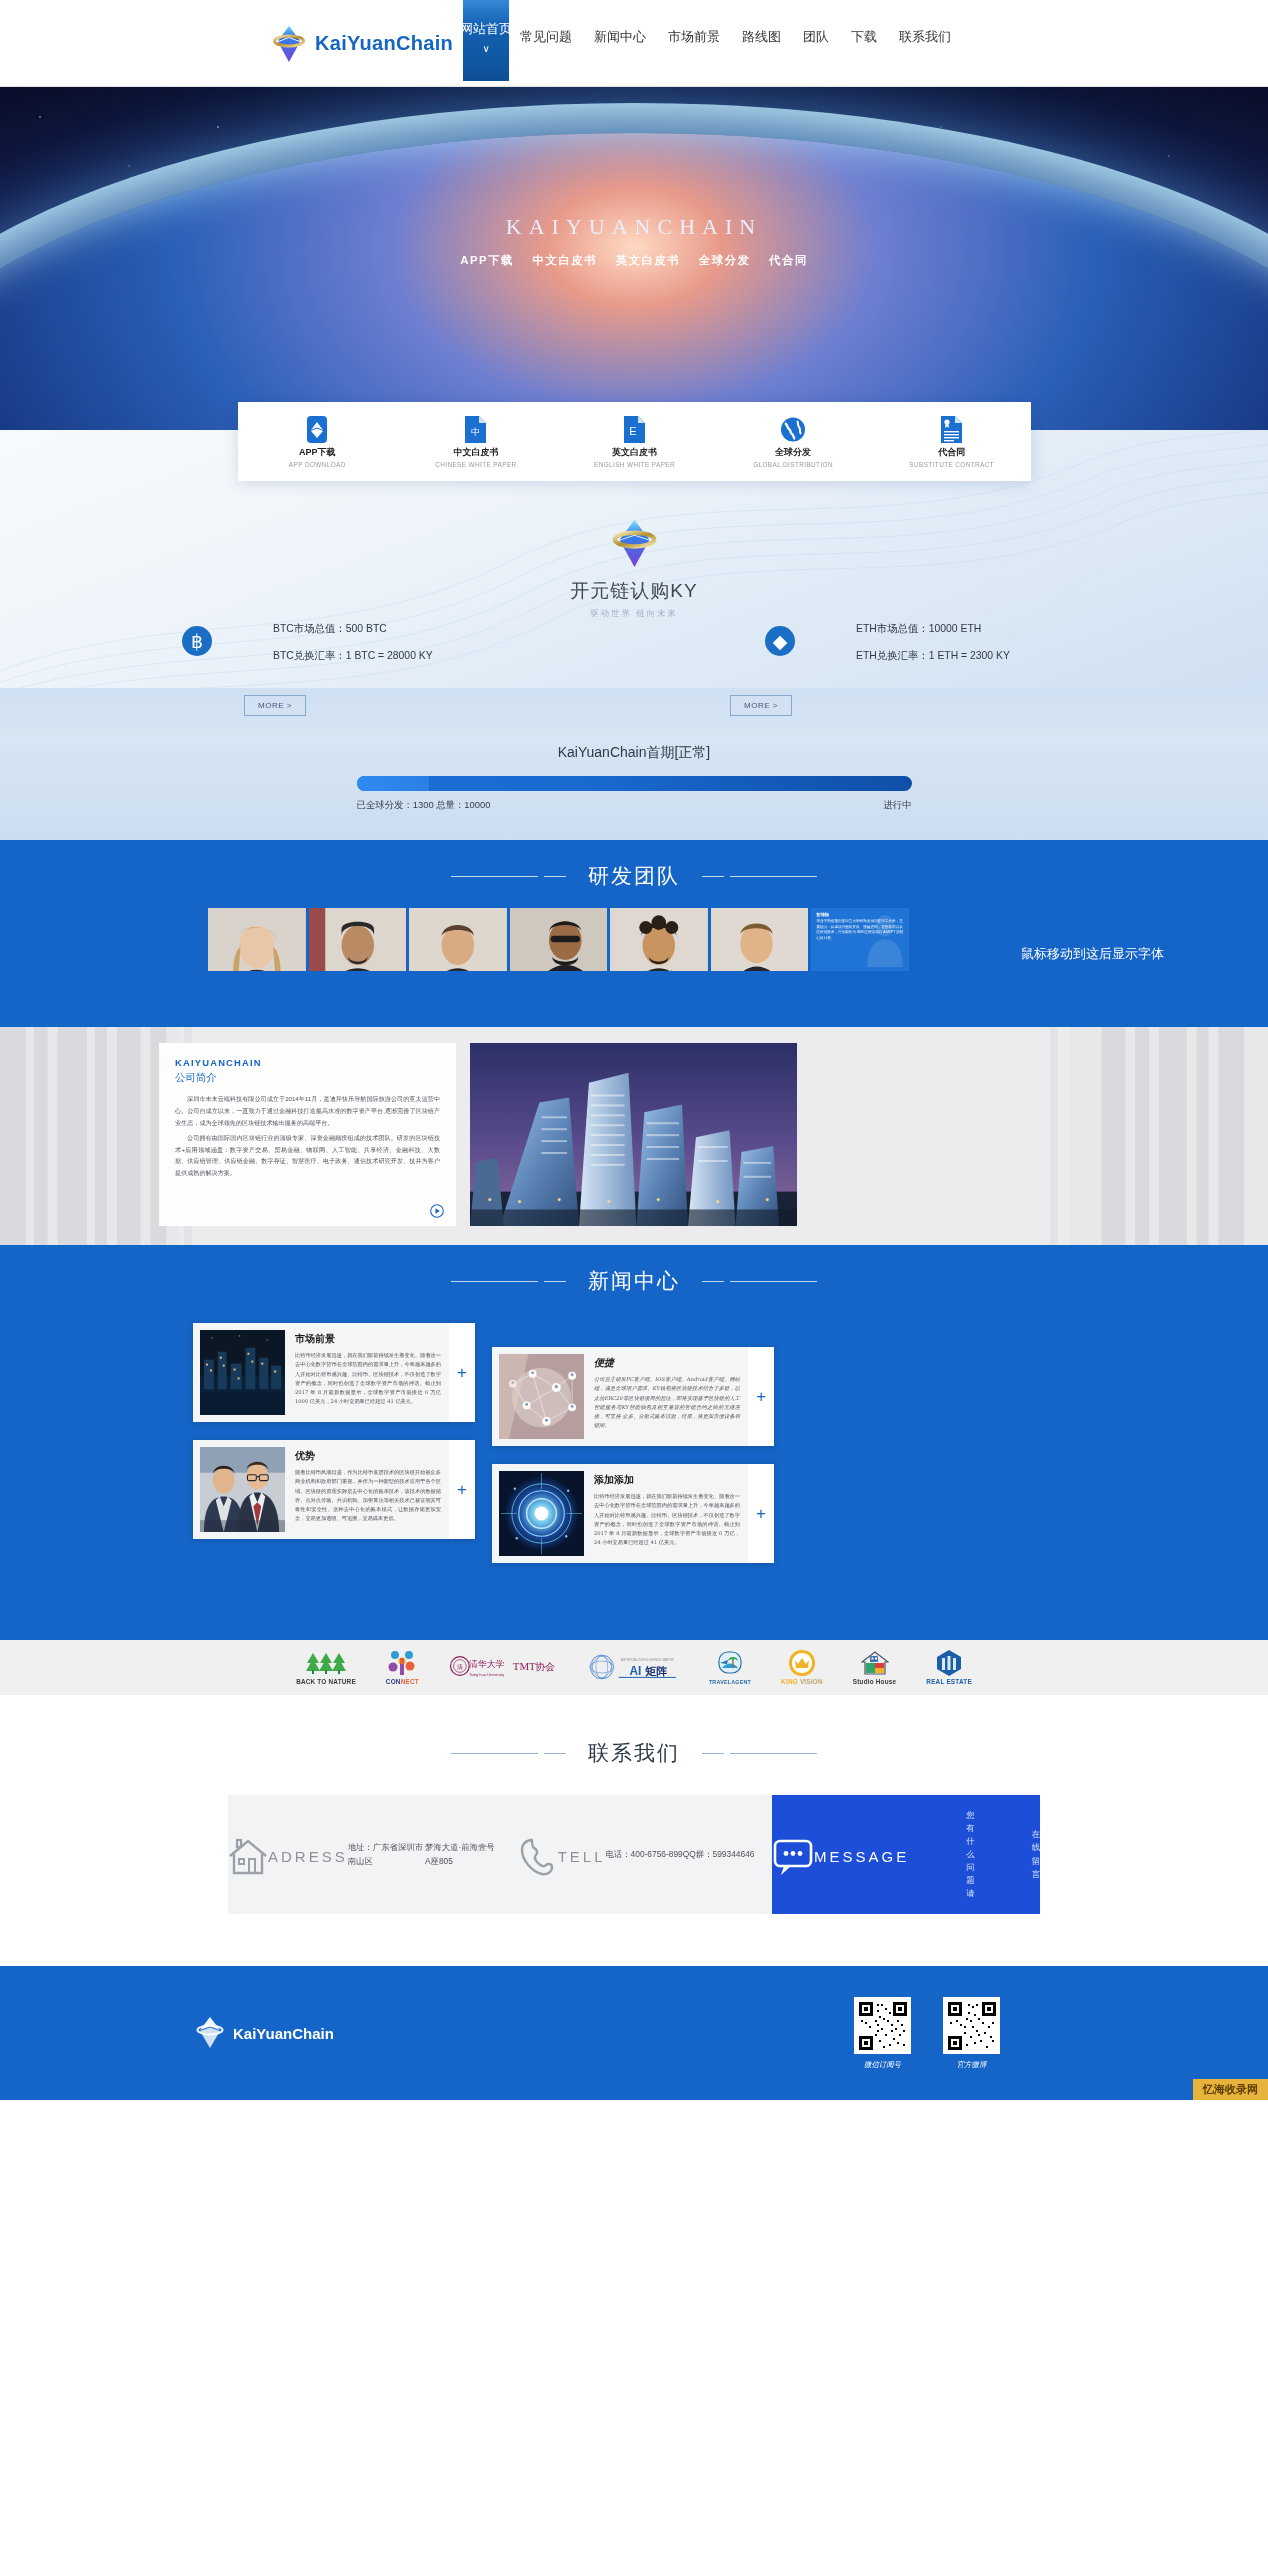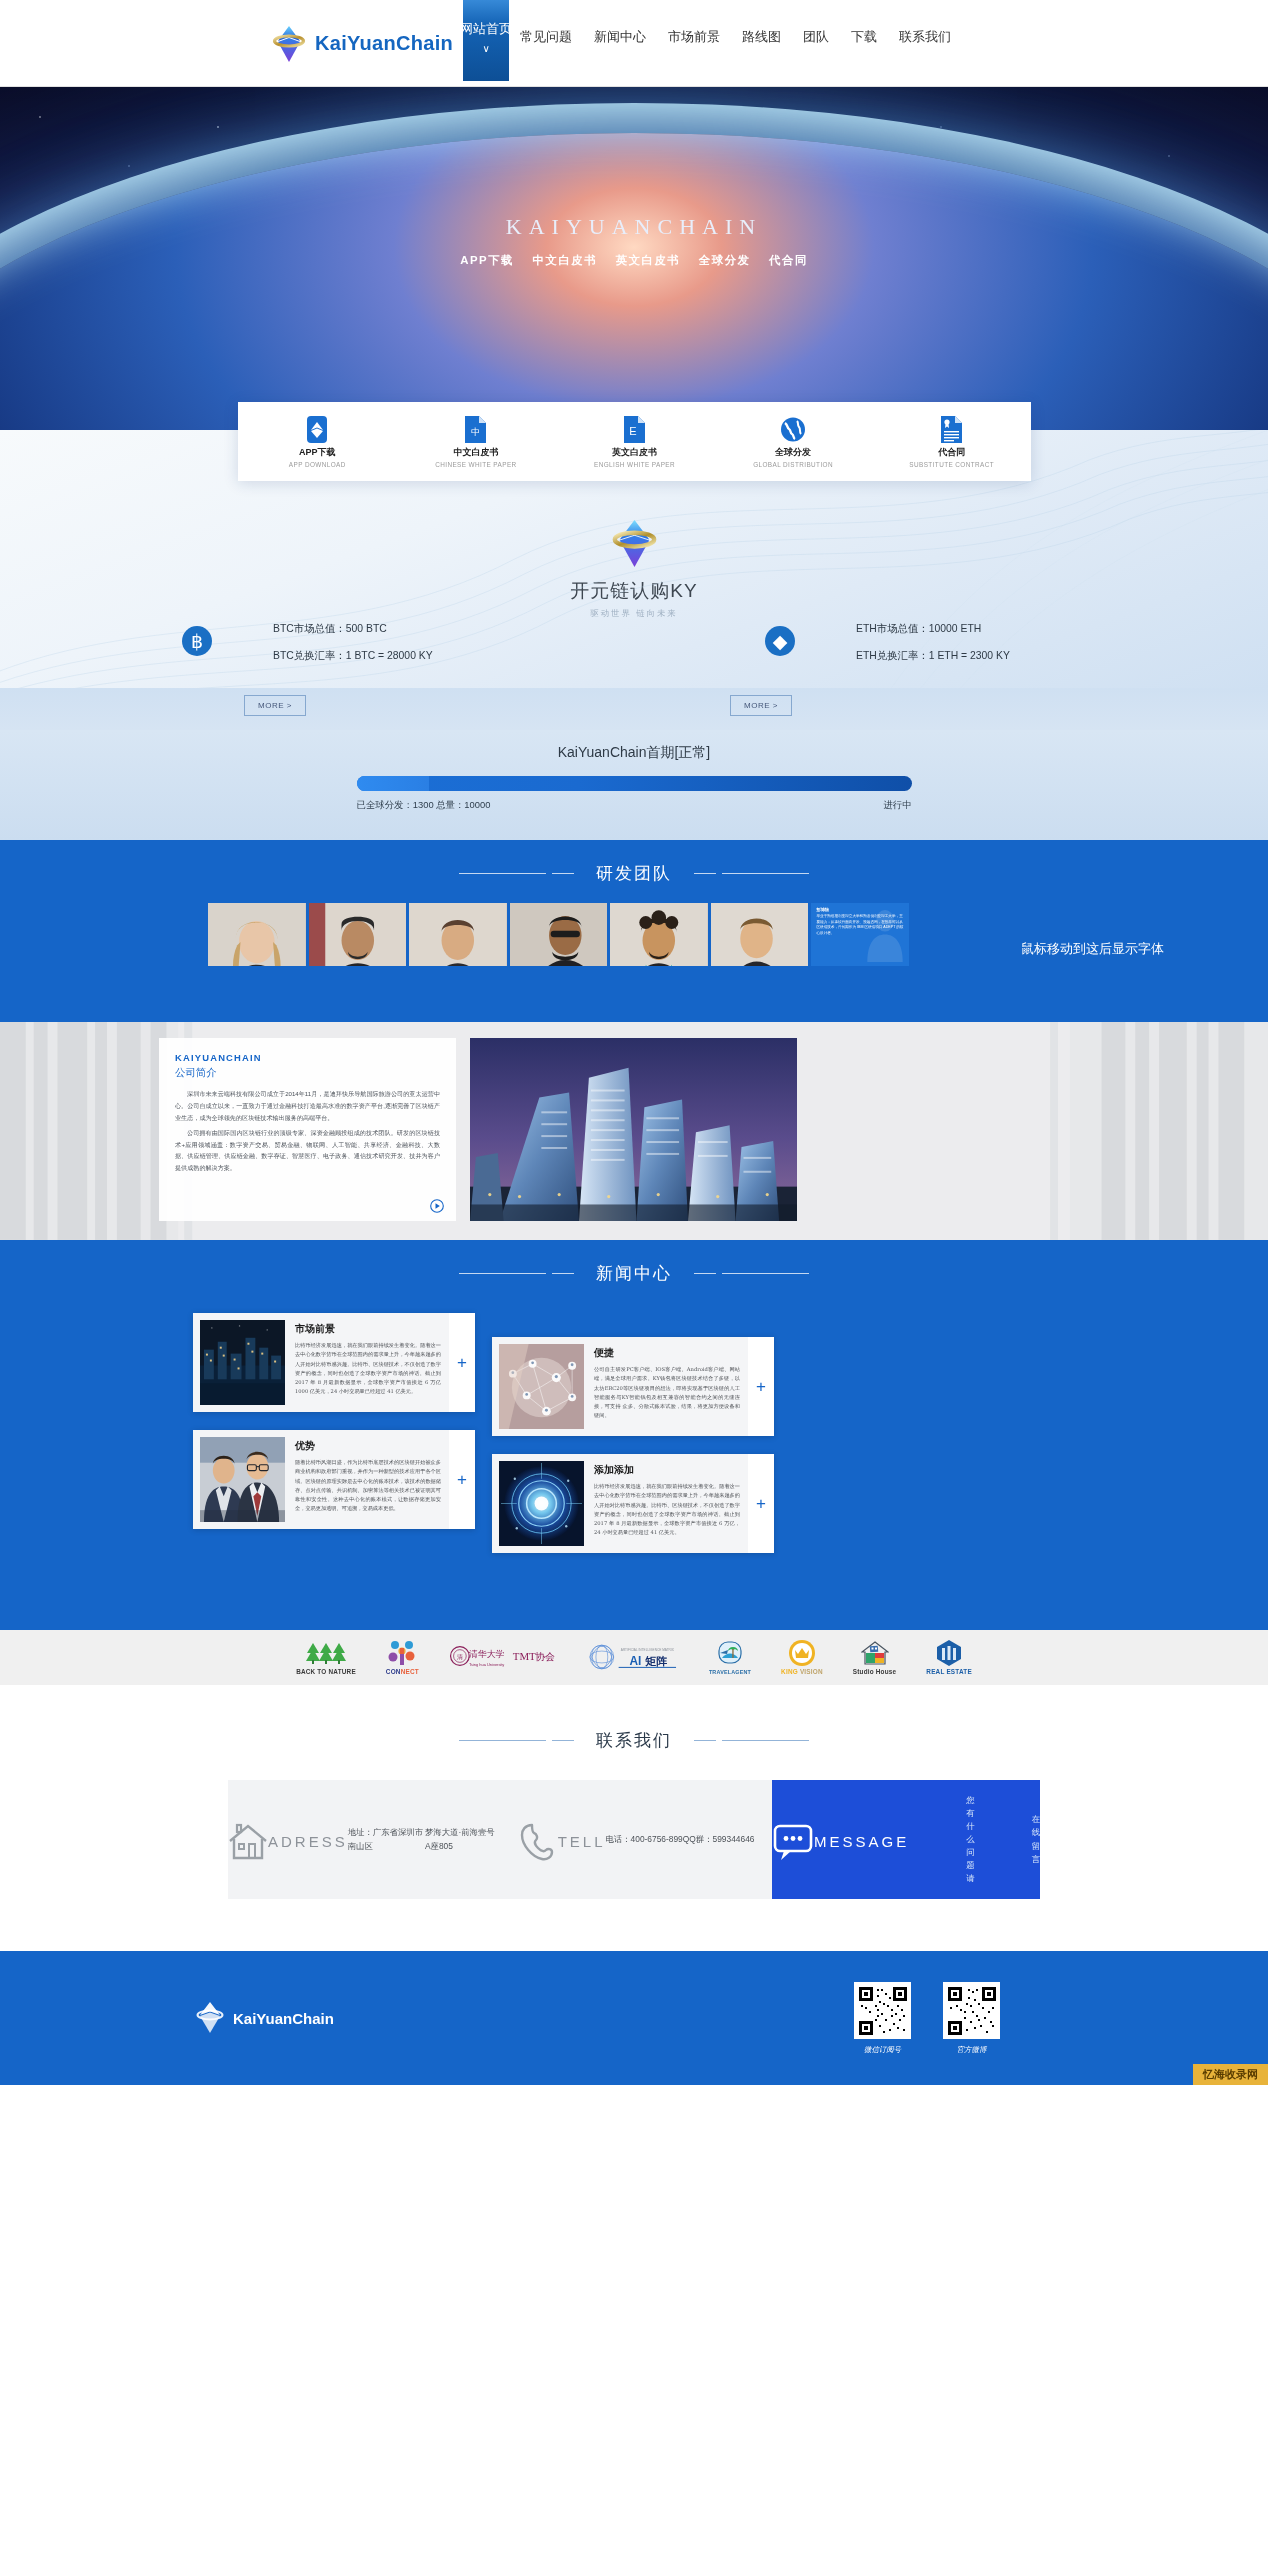--- a/index.html
+++ b/index.html
@@ -125,21 +125,21 @@
                font-size:9.4px; color:#31404f; }
 
   
   .band { background:#1565c8; }
   .sec-head { display:flex; align-items:center; justify-content:center; padding:22px 0 18px; }
   .sec-head .ln { height:1px; background:rgba(255,255,255,.75); }
   .sec-head .ln.l1 { width:87px; }
   .sec-head .ln.l2 { width:22px; margin-left:6px; }
   .sec-head .ln.r1 { width:22px; margin-right:6px; }
   .sec-head .ln.r2 { width:87px; }
-  .sec-title { color:#fff; font-size:17px; margin:0 22px; letter-spacing:2px; }
+  .sec-title { color:#fff; font-size:21px; margin:0 22px; letter-spacing:2px; }
 
   
   .team-strip { display:flex; padding:0 104px 28px; gap:3px; }
   .tmember { flex:1; height:63px; position:relative; overflow:hidden; background:#c9c4bd; }
   .tm-photo { position:absolute; inset:0; }
   .tmember.bio { background:#1f74d6; }
   .tm-bio { position:absolute; inset:0; padding:4px 5px; color:#fff; }
   .tm-bio-name { font-size:4.2px; font-weight:bold; margin-bottom:2px; }
   .tm-bio-txt { font-size:3.6px; line-height:1.55; }
   .tm-ghost { position:absolute; right:4px; top:4px; width:40px; height:55px; opacity:.45; }
@@ -160,21 +160,21 @@
   
   .news-grid { padding:4px 193px 34px; position:relative; height:327px; }
   .ncard { position:absolute; background:#f4f5f7; display:flex; box-shadow:0 1px 6px rgba(0,0,0,.18); }
   .ncard .thumb { width:85px; flex:0 0 85px; margin:7px 0 7px 7px; overflow:hidden; position:relative; background:#10203a; }
   .ncard .body { flex:1; padding:9px 8px 6px 10px; min-width:0; }
   .ncard h4 { font-size:10px; color:#1d1d1d; margin-bottom:5px; font-family:"DejaVu Sans",sans-serif;}
   .ncard p { font-size:5.2px; line-height:1.78; color:#4d5055; text-align:justify; font-family:"DejaVu Serif",serif; }
   .plus { width:26px; flex:0 0 26px; background:#fff; display:flex; align-items:center; justify-content:center;
           color:#1565c8; font-size:17px; font-weight:300; }
   .n1 { left:193px; top:10px;  width:282px; height:99px; }
-  .n2 { left:492px; top:34px;  width:282px; height:99px; }
+  .n2 { left:492px; top:34px;  width:282px; height:99px;font-style:italic; }
   .n3 { left:193px; top:127px; width:282px; height:99px; }
   .n4 { left:492px; top:151px; width:282px; height:99px; }
 
   
   .partners { background:#f0f0f0; height:55px; display:flex; align-items:center;
               justify-content:center; gap:30px; padding:0 99px; }
   .plogo { text-align:center; }
   .plogo .gfx { height:26px; display:flex; align-items:center; justify-content:center; }
   .plogo .nm { font-size:6.4px; font-weight:bold; margin-top:2px; letter-spacing:0.2px; }
 

